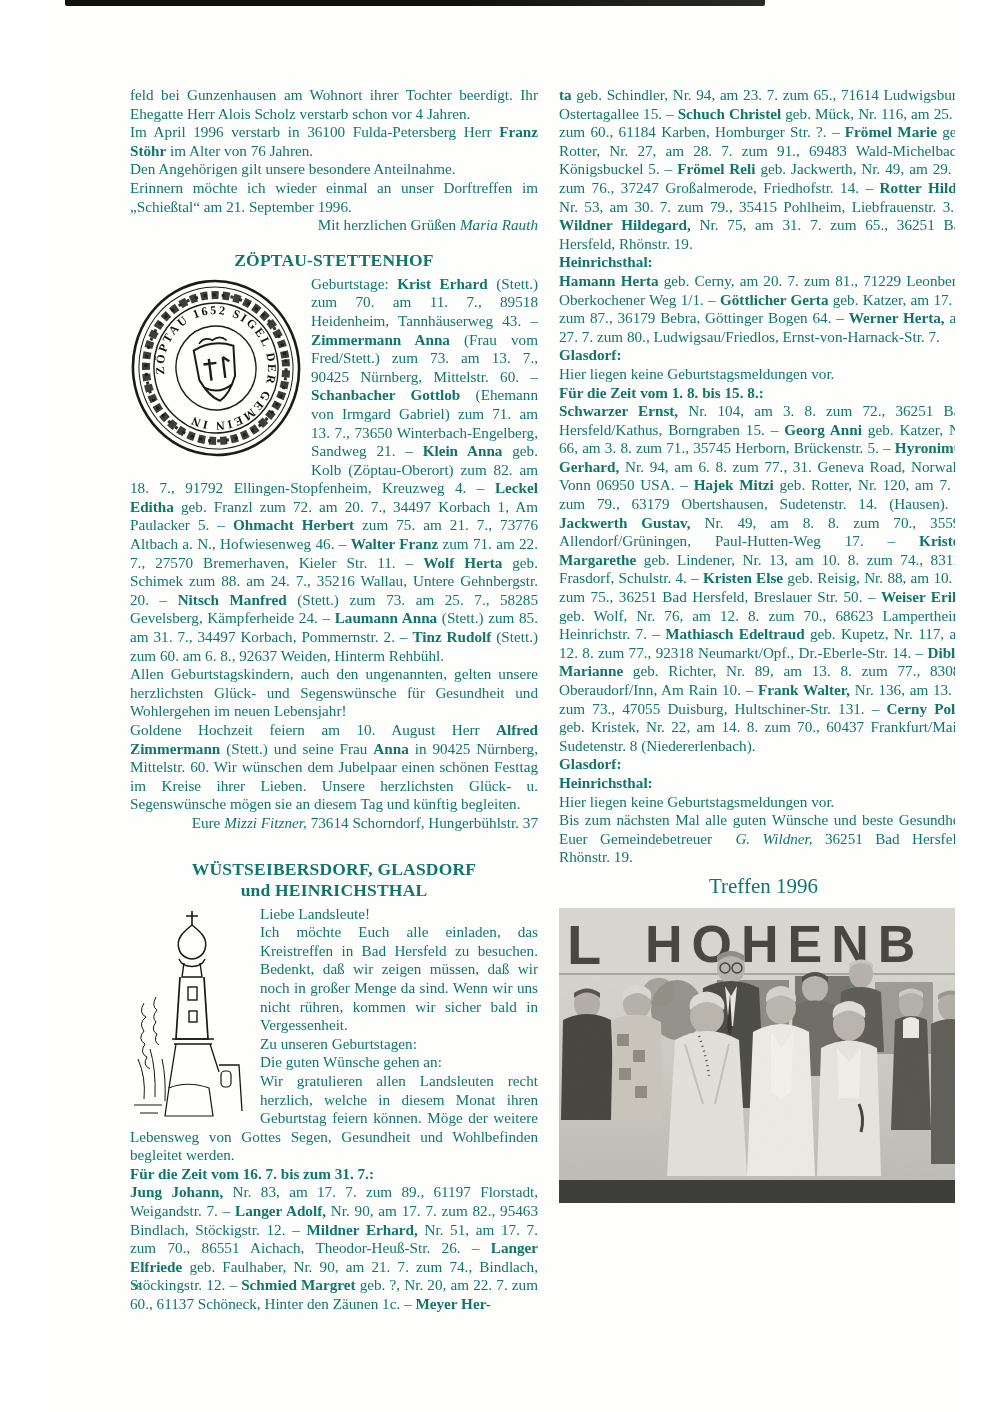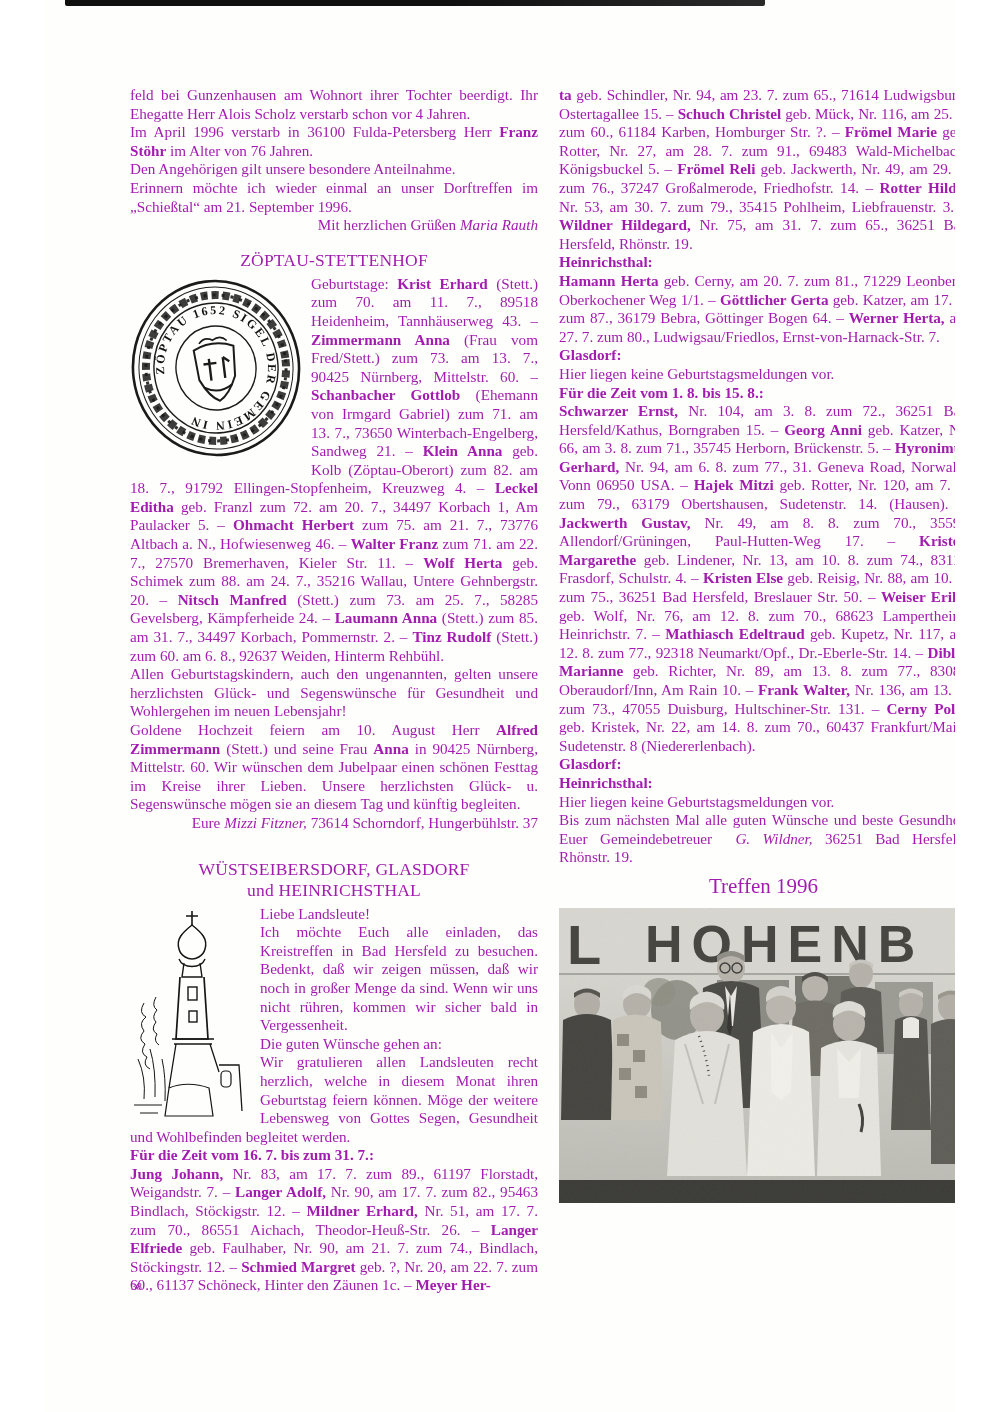--- a/index.html
+++ b/index.html
@@ -1,39 +1,39 @@
 <!DOCTYPE html>
 <html><head>
 <meta charset="utf-8">
 <style>
   * { margin:0; padding:0; box-sizing:border-box; }
   html,body { background:#ffffff; }
   .page {
     position:relative; width:910px; height:1412px; margin:0 auto;
-    background:#fefefc; color:#a21caf; overflow:hidden;
+    background:#fefefc; color:#0f766e; overflow:hidden;
     font-family:"Liberation Serif", serif;
   }
   .scan-bar {
     position:absolute; top:0; left:20px; width:700px; height:6px;
     background:linear-gradient(90deg,#101010 0 55%,#1c1c1c 75%,#2a2a2a 100%);
     border-radius:0 0 2px 2px;
   }
   .col {
     position:absolute; top:86px;
     font-size:15.2px; line-height:18.6px; text-align:justify;
   }
   .col.left  { left:85px;  width:408px; }
   .col.right { left:514px; width:409px; }
   .col p { margin:0; }
   .bold { font-weight:bold; }
   .sign-right { text-align:right; }
   .indent44 { padding-left:44px; text-align:right; }
   .gap { margin-top:18px; }
   .sec-heading {
-    font-size:17.5px; line-height:21px; font-weight:normal; text-align:center;
+    font-size:17.5px; line-height:21px; font-weight:bold; text-align:center;
     margin:15px 0 4px; letter-spacing:.2px;
   }
   .sec-heading.mt26 { margin-top:26px; margin-bottom:0; }
   .sec-heading.tight { margin:0 0 4px; }
   .flow { overflow:hidden; }
   .seal-float  { float:left; width:172px; height:180px; margin:3px 9px 3px 0; }
   .church-float{ float:left; width:118px; height:212px; margin:2px 12px 2px 0; }
   .treffen { font-size:21px; line-height:25px; font-weight:normal; text-align:center; margin-top:7px; }
   .photo { width:408px; height:295px; margin-top:9px; }
   .photo svg { display:block; }
@@ -104,20 +104,21 @@
           <path d="M39,181 c11,-5 27,-5 40,0 l4,28 h-48 z" stroke-width="1.2"></path>
           <rect x="91" y="164" width="10" height="16" rx="4" stroke-width="1.2"></rect>
           <path d="M14,96 q-6,10 2,14 q-8,6 -2,14 q-7,8 1,13 q-6,9 2,13 q-5,8 3,12" stroke-width="1"></path>
           <path d="M26,90 q-5,9 1,13 q-6,7 -1,12 q-6,8 1,12 q-4,7 2,11" stroke-width="1"></path>
           <path d="M8,152 q8,18 6,40 M20,142 q6,20 5,48 M32,152 q4,18 3,42" stroke-width="1"></path>
           <path d="M4,198 h28 M10,206 h18" stroke-width="1"></path>
         </svg>
       </div>
       <p>Liebe Landsleute!</p>
       <p>Ich möchte Euch alle einladen, das Kreistreffen in Bad Hersfeld zu besuchen. Bedenkt, daß wir zeigen müssen, daß wir noch in großer Menge da sind. Wenn wir uns nicht rühren, kommen wir sicher bald in Vergessenheit.</p>
+      <p class="gap">Zu unseren Geburtstagen:</p>
       <p>Die guten Wünsche gehen an:</p>
       <p>Wir gratulieren allen Landsleuten recht herzlich, welche in diesem Monat ihren Geburtstag feiern können. Möge der weitere Lebensweg von Gottes Segen, Gesundheit und Wohlbefinden begleitet werden.</p>
       <p class="bold">Für die Zeit vom 16. 7. bis zum 31. 7.:</p>
       <p><span style="font-weight: bold;">Jung Johann,</span><span> Nr. 83, am 17. 7. zum 89., 61197 Florstadt, Weigandstr. 7. – </span><span style="font-weight: bold;">Langer Adolf,</span><span> Nr. 90, am 17. 7. zum 82., 95463 Bindlach, Stöckigstr. 12. – </span><span style="font-weight: bold;">Mildner Erhard,</span><span> Nr. 51, am 17. 7. zum 70., 86551 Aichach, Theodor-Heuß-Str. 26. – </span><span style="font-weight: bold;">Langer Elfriede</span><span> geb. Faulhaber, Nr. 90, am 21. 7. zum 74., Bindlach, Stöckingstr. 12. – </span><span style="font-weight: bold;">Schmied Margret</span><span> geb. ?, Nr. 20, am 22. 7. zum 60., 61137 Schöneck, Hinter den Zäunen 1c. – </span><span style="font-weight: bold;">Meyer Her-</span></p>
     </div>
   </div>
 
   <div class="col right">
     <p><span style="font-weight: bold;">ta</span><span> geb. Schindler, Nr. 94, am 23. 7. zum 65., 71614 Ludwigsburg, Ostertagallee 15. – </span><span style="font-weight: bold;">Schuch Christel</span><span> geb. Mück, Nr. 116, am 25. 7. zum 60., 61184 Karben, Homburger Str. ?. – </span><span style="font-weight: bold;">Frömel Marie</span><span> geb. Rotter, Nr. 27, am 28. 7. zum 91., 69483 Wald-Michelbach, Königsbuckel 5. – </span><span style="font-weight: bold;">Frömel Reli</span><span> geb. Jackwerth, Nr. 49, am 29. 7. zum 76., 37247 Großalmerode, Friedhofstr. 14. – </span><span style="font-weight: bold;">Rotter Hilda,</span><span> Nr. 53, am 30. 7. zum 79., 35415 Pohlheim, Liebfrauenstr. 3. – </span><span style="font-weight: bold;">Wildner Hildegard,</span><span> Nr. 75, am 31. 7. zum 65., 36251 Bad Hersfeld, Rhönstr. 19.</span></p>
 

